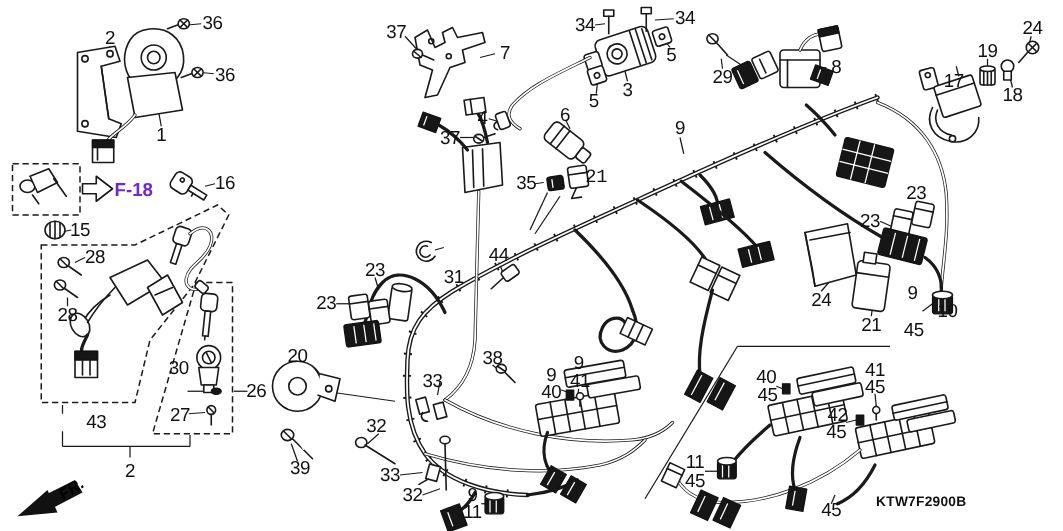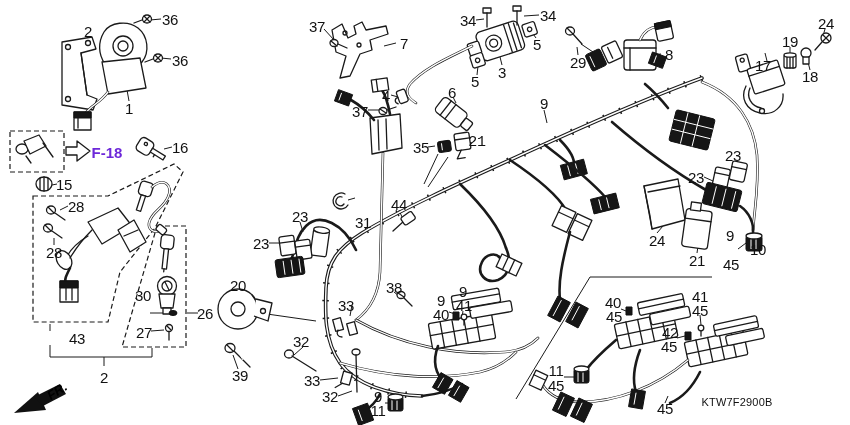--- a/index.html
+++ b/index.html
@@ -15,21 +15,21 @@
   .wire2{stroke:#1a1a1a;stroke-width:2.6;fill:none;stroke-linecap:round;}
   .core{stroke:#fff;stroke-width:1.4;fill:none;stroke-linecap:round;}
   .band{stroke:#1a1a1a;stroke-width:6.5;fill:none;stroke-dasharray:1.5 16;}
   .lead{stroke:#1a1a1a;stroke-width:1;fill:none;}
   .dash{stroke:#1a1a1a;stroke-width:1.2;fill:none;stroke-dasharray:5 3;}
   .pn{position:absolute;transform:translate(-50%,-50%);font-size:15px;color:#111;
       white-space:nowrap;letter-spacing:-0.3px;}
   .reftxt{position:absolute;transform:translate(-50%,-50%);font-size:15px;font-weight:bold;color:#6d28d9;}
   .frtxt{position:absolute;font-size:13px;font-weight:bold;font-style:italic;color:#000;
          transform:translate(-50%,-50%) rotate(-33deg);}
-  .codetxt{position:absolute;transform:translate(-50%,-50%);font-size:11px;font-weight:normal;color:#111;letter-spacing:0.2px;}
+  .codetxt{position:absolute;transform:translate(-50%,-50%);font-size:11px;font-weight:bold;color:#111;letter-spacing:0.2px;}
 </style>
 </head>
 <body>
 
 <div id="stage">
 <svg width="850" height="425" viewBox="0 0 850 425">
 
   <g class="lead">
     <line x1="161" y1="19" x2="150" y2="20"></line>
         <line x1="171" y1="59" x2="161" y2="58"></line>

